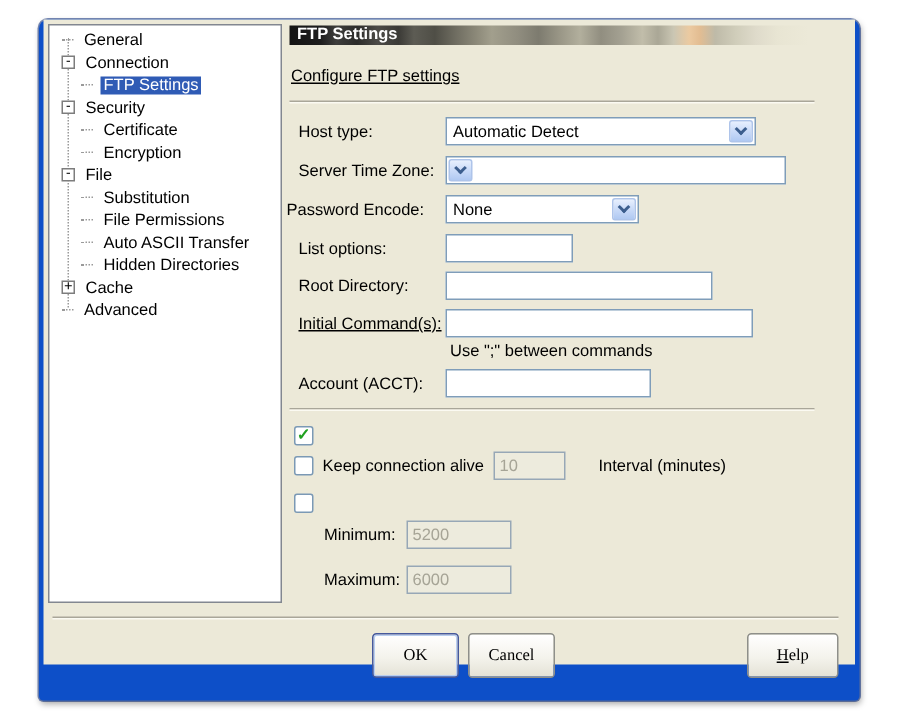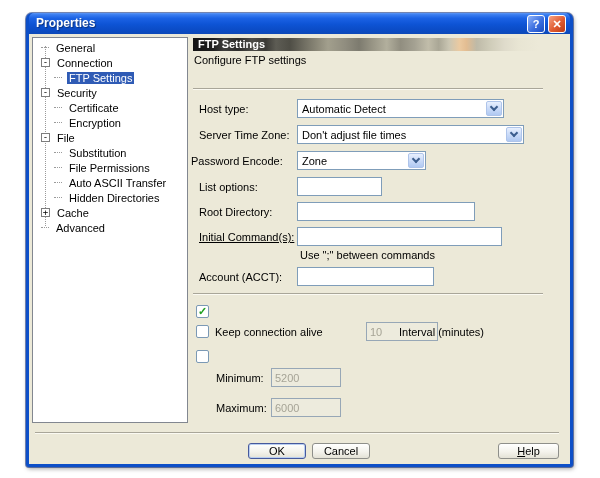--- a/index.html
+++ b/index.html
@@ -27,55 +27,50 @@
   .expander{width:9px;height:9px;border:1px solid #7d7d7d;background:#fff;box-sizing:border-box;
             font-size:9px;line-height:6px;text-align:center;margin-right:5px;
             font-family:"DejaVu Sans Mono",monospace;flex:none;}
   .dash{width:8px;border-top:1px dotted #9a9a9a;margin-right:5px;flex:none;}
   .tlabel{padding:0 2px;white-space:nowrap;}
   .tlabel.sel{background:#2f5bb5;color:#fff;}
   
   .hdrbar{position:absolute;left:164px;top:4px;width:346px;height:13px;line-height:13px;
           color:#fff;font-weight:bold;padding-left:5px;box-sizing:border-box;
           background:linear-gradient(90deg,#141414 0%,#1e1e1e 6%,#3e3e3c 9%,#2c2c2a 13%,#4c4b47 17%,#3b3a36 21%,#5d5c54 24%,#4f4e46 28%,#6f6d61 32%,#8c8979 36%,#a29f8d 39%,#908d7f 44%,#7d7b6f 48%,#999686 52%,#b2af9d 56%,#918e80 60%,#a4a192 64%,#c1bdaa 68%,#aaa796 71%,#cac6b3 74%,#ebcaa1 77%,#e3bd92 79%,#bebaa8 82%,#d0cdba 86%,#dfdbcb 90%,#e8e5d3 94%,#ece9d8 100%);}
-  .subtitle{position:absolute;left:165px;top:20px;}
+  .subtitle{position:absolute;left:165px;top:32px;text-decoration:underline;}
   .sep{position:absolute;border-top:1px solid #a9a699;border-bottom:1px solid #fbfaf2;height:0;}
   .flabel{position:absolute;white-space:nowrap;}
   .combo{position:absolute;height:19px;background:#fff;border:1px solid #7f9db9;box-sizing:border-box;
          display:flex;align-items:center;cursor:default;}
   .combo .ctext{flex:1;padding-left:4px;white-space:nowrap;overflow:hidden;}
   .combo .cbtn{width:16px;height:15px;margin:1px;border-radius:2px;flex:none;
                background:linear-gradient(180deg,#e8f0fe 0%,#cdddf9 45%,#b0c9f2 100%);
                border:1px solid #aec4ea;box-sizing:border-box;
                display:flex;align-items:center;justify-content:center;}
   .chev{width:4px;height:4px;border-right:2px solid #3c5e8e;border-bottom:2px solid #3c5e8e;
         transform:rotate(45deg);margin-top:-3px;}
   .tin{position:absolute;height:19px;background:#fff;border:1px solid #7f9db9;box-sizing:border-box;
        font-family:"Liberation Sans",sans-serif;font-size:11px;padding:0 3px;outline:none;}
   .tin.dis{background:#edebdd;border:1px solid #97a7b6;color:#a6a496;}
   .hint{position:absolute;white-space:nowrap;}
   .cbox{position:absolute;width:13px;height:13px;background:#fff;border:1px solid #7b99b5;
         border-radius:2px;box-sizing:border-box;text-align:center;line-height:11px;
         font-size:11px;font-weight:bold;color:#21a121;cursor:default;}
-  .btn-xp{position:absolute;height:16px;border:1px solid #8e8f8a;border-radius:3px;
+  .btn-xp{position:absolute;height:30px;border:1px solid #8e8f8a;border-radius:3px;
           background:linear-gradient(180deg,#ffffff 0%,#f4f3ec 55%,#e4e2d6 100%);
-          font-family:Liberation Sans, sans-serif;font-size:11px;color:#000;
+          font-family:Liberation Serif, serif;font-size:11px;color:#000;
           display:flex;align-items:center;justify-content:center;box-sizing:border-box;cursor:default;}
   .btn-default{border:1px solid #46599c;box-shadow:inset 0 0 0 1px #b9cef0;}
   .u{text-decoration:underline;}
 </style>
 </head>
 <body>
 
 <div class="dialog">
-  <div class="titlebar">
-    <span class="title-text">Properties</span>
-    <span class="tb-btn tb-help">?</span>
-    <span class="tb-btn tb-close">✕</span>
-  </div>
   <div class="dlgbody">
 
     <div class="tree">
       <div class="vguide"></div>
       <div class="tree-row">
           <span class="dash"></span>
           <span class="tlabel">General</span>
         </div>
       <div class="tree-row">
           <span class="expander">-</span>
@@ -134,29 +129,28 @@
     <span class="flabel" style="left:170px;top:69px;">Host type:</span>
     <div class="combo" style="left:268px;top:65px;width:207px;">
       <span class="ctext">Automatic Detect</span>
       <span class="cbtn">
           <span class="chev"></span>
         </span>
     </div>
 
     <span class="flabel" style="left:170px;top:95px;">Server Time Zone:</span>
     <div class="combo" style="left:268px;top:91px;width:227px;">
-      <span class="ctext">Don't adjust file times</span>
       <span class="cbtn">
           <span class="chev"></span>
         </span>
     </div>
 
     <span class="flabel" style="left:162px;top:121px;">Password Encode:</span>
     <div class="combo" style="left:268px;top:117px;width:129px;">
-      <span class="ctext">Zone</span>
+      <span class="ctext">None</span>
       <span class="cbtn">
           <span class="chev"></span>
         </span>
     </div>
 
     <span class="flabel" style="left:170px;top:147px;">List options:</span>
     <input class="tin" style="left: 268px; top: 143px; width: 85px;" value="">
 
     <span class="flabel" style="left:170px;top:172px;">Root Directory:</span>
     <input class="tin" style="left: 268px; top: 168px; width: 178px;" value="">
@@ -167,21 +161,21 @@
 
     <span class="flabel" style="left:170px;top:237px;">Account (ACCT):</span>
     <input class="tin" style="left: 268px; top: 233px; width: 137px;" value="">
 
     <div class="sep" style="left:164px;top:259px;width:350px;"></div>
 
     <span class="cbox" style="left:167px;top:271px;">✓</span>
 
     <span class="cbox" style="left:167px;top:291px;"></span>
     <span class="flabel" style="left:186px;top:292px;">Keep connection alive</span>
-    <input class="tin dis" style="left: 300px; top: 288px; width: 72px; margin-left: 37px;" readonly="" value="10">
+    <input class="tin dis" style="left: 300px; top: 288px; width: 48px;" readonly="" value="10">
     <span class="flabel" style="left:370px;top:292px;">Interval (minutes)</span>
 
     <span class="cbox" style="left:167px;top:316px;"></span>
 
     <span class="flabel" style="left:187px;top:338px;">Minimum:</span>
     <input class="tin dis" style="left: 242px; top: 334px; width: 70px;" readonly="" value="5200">
 
     <span class="flabel" style="left:187px;top:368px;">Maximum:</span>
     <input class="tin dis" style="left: 242px; top: 364px; width: 70px;" readonly="" value="6000">
 

